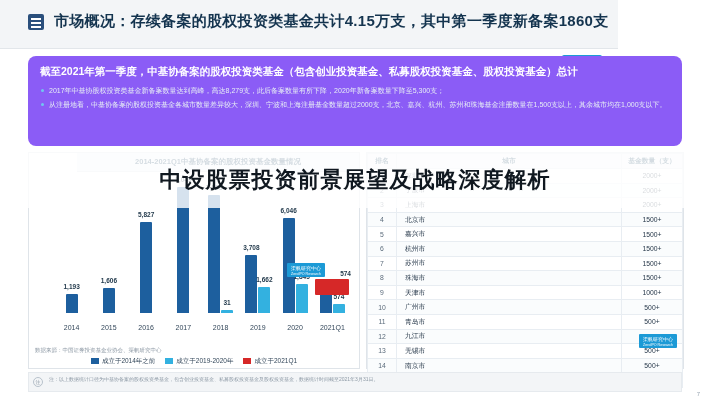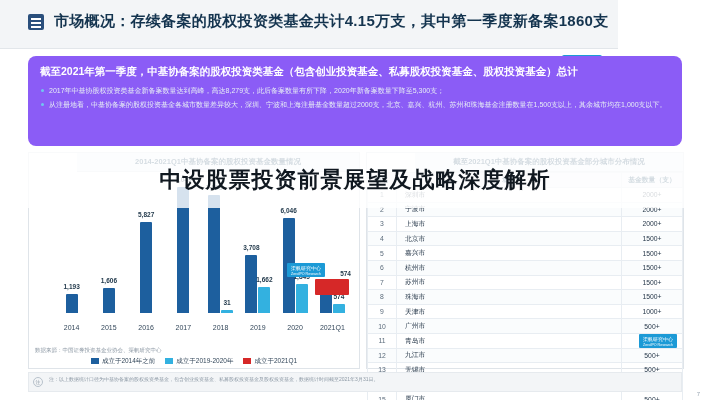--- a/index.html
+++ b/index.html
@@ -259,21 +259,20 @@
       </div>
     <div class="legend">
       <div><span class="sw" style="background:#1d5f9e"></span><span>成立于2014年之前</span></div>
       <div><span class="sw" style="background:#33b1e0"></span><span>成立于2019-2020年</span></div>
       <div><span class="sw" style="background:#d62828"></span><span>成立于2021Q1</span></div>
     </div>
     <div class="note">数据来源：中国证券投资基金业协会、渠帆研究中心</div>
   </div>
 
   <div class="panel" id="tablePanel">
-    <div class="panel-hd">截至2021Q1中基协备案的股权投资基金部分城市分布情况</div>
     <table class="tbl">
       <thead>
         <tr>
           <th>排名</th>
           <th>城市</th>
           <th>基金数量（支）</th>
         </tr>
       </thead>
       <tbody id="tbody">
           <tr>

